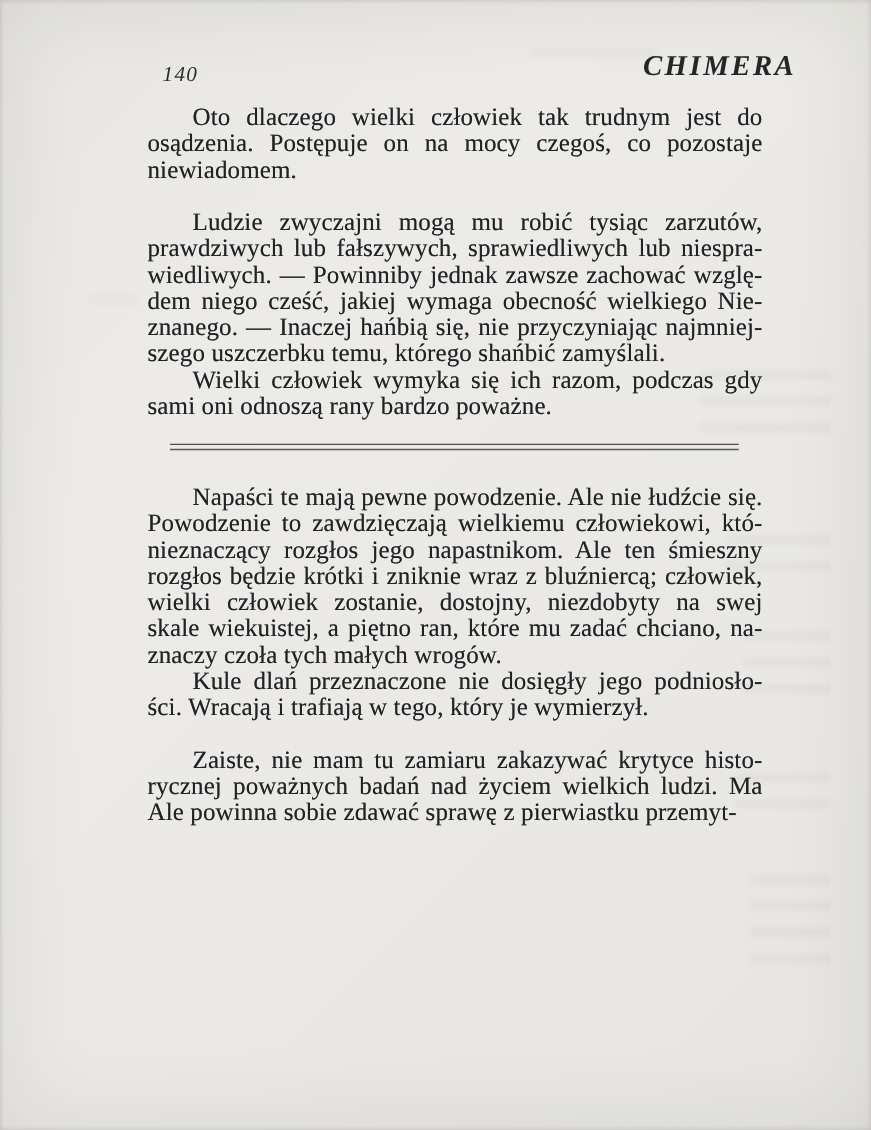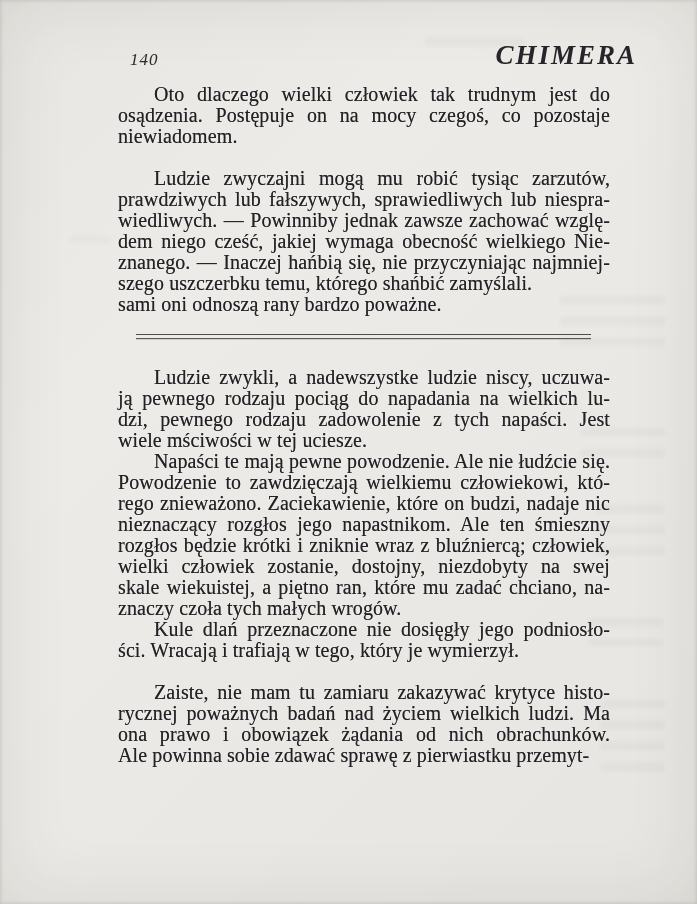--- a/index.html
+++ b/index.html
@@ -12,21 +12,21 @@
     position:absolute;inset:0;
     background:linear-gradient(135deg,#e7e6e2 0%,#ecebe7 30%,#eae9e5 55%,#e6e5e1 100%);
     box-shadow:inset 0 0 70px rgba(60,58,52,0.10), inset 0 0 4px rgba(40,40,40,0.18);
   }
   .page-number{
     position:absolute;left:130px;top:50px;
     font-style:italic;font-size:17px;color:#2b2b2e;letter-spacing:1px;
   }
   .journal-title{
     position:absolute;right:60px;top:40px;
-    font-style:italic;font-weight:bold;font-size:27px;color:#26262a;letter-spacing:2px;
+    font-style:italic;font-weight:bold;font-size:23px;color:#26262a;letter-spacing:2px;
   }
   .text-block{
     position:absolute;left:118px;top:84px;width:492px;
     font-size:20px;line-height:21px;color:#222226;
     text-shadow:0 0 0.5px rgba(30,30,34,0.55);
     letter-spacing:0.1px;
   }
   .para{margin:0;}
   .line{
     text-align:justify;text-align-last:justify;
@@ -72,47 +72,40 @@
       </div>
     <div class="para gap-before">
         <div class="line first">Ludzie zwyczajni mogą mu robić tysiąc zarzutów,</div>
         <div class="line">prawdziwych lub fałszywych, sprawiedliwych lub niespra-</div>
         <div class="line">wiedliwych. — Powinniby jednak zawsze zachować wzglę-</div>
         <div class="line">dem niego cześć, jakiej wymaga obecność wielkiego Nie-</div>
         <div class="line">znanego. — Inaczej hańbią się, nie przyczyniając najmniej-</div>
         <div class="line last">szego uszczerbku temu, którego shańbić zamyślali.</div>
       </div>
     <div class="para">
+        <div class="line first">Wielki człowiek wymyka się ich razom, podczas gdy</div>
         <div class="line last">sami oni odnoszą rany bardzo poważne.</div>
       </div>
     <div class="section-divider"></div>
     <div class="para">
-        <div class="line first">Ludzie zwykli, a nadewszystke ludzie niscy, uczuwa-</div>
-        <div class="line">ją pewnego rodzaju pociąg do napadania na wielkich lu-</div>
-        <div class="line">dzi, pewnego rodzaju zadowolenie z tych napaści.  Jest</div>
-        <div class="line last">wiele mściwości w tej uciesze.</div>
-      </div>
-    <div class="para">
         <div class="line first">Napaści te mają pewne powodzenie. Ale nie łudźcie się.</div>
         <div class="line">Powodzenie to zawdzięczają wielkiemu człowiekowi, któ-</div>
-        <div class="line">rego znieważono. Zaciekawienie, które on budzi, nadaje nic</div>
         <div class="line">nieznaczący rozgłos jego napastnikom.  Ale ten śmieszny</div>
         <div class="line">rozgłos będzie krótki i zniknie wraz z bluźniercą; człowiek,</div>
         <div class="line">wielki człowiek zostanie, dostojny, niezdobyty na swej</div>
         <div class="line">skale wiekuistej, a piętno ran, które mu zadać chciano, na-</div>
         <div class="line last">znaczy czoła tych małych wrogów.</div>
       </div>
     <div class="para">
         <div class="line first">Kule dlań przeznaczone nie dosięgły jego podniosło-</div>
         <div class="line last">ści.  Wracają i trafiają w tego, który je wymierzył.</div>
       </div>
     <div class="para gap-before">
         <div class="line first">Zaiste, nie mam tu zamiaru zakazywać krytyce histo-</div>
         <div class="line">rycznej poważnych badań nad życiem wielkich ludzi.  Ma</div>
-        <div class="line">ona prawo i obowiązek żądania od nich obrachunków.</div>
         <div class="line last">Ale powinna sobie zdawać sprawę z pierwiastku przemyt-</div>
       </div>
   </div>
 
   <div class="ghost g1"></div>
   <div class="ghost g2"></div>
   <div class="ghost g3"></div>
   <div class="ghost g4"></div>
   <div class="ghost g5"></div>
   <div class="ghost g6"></div>

